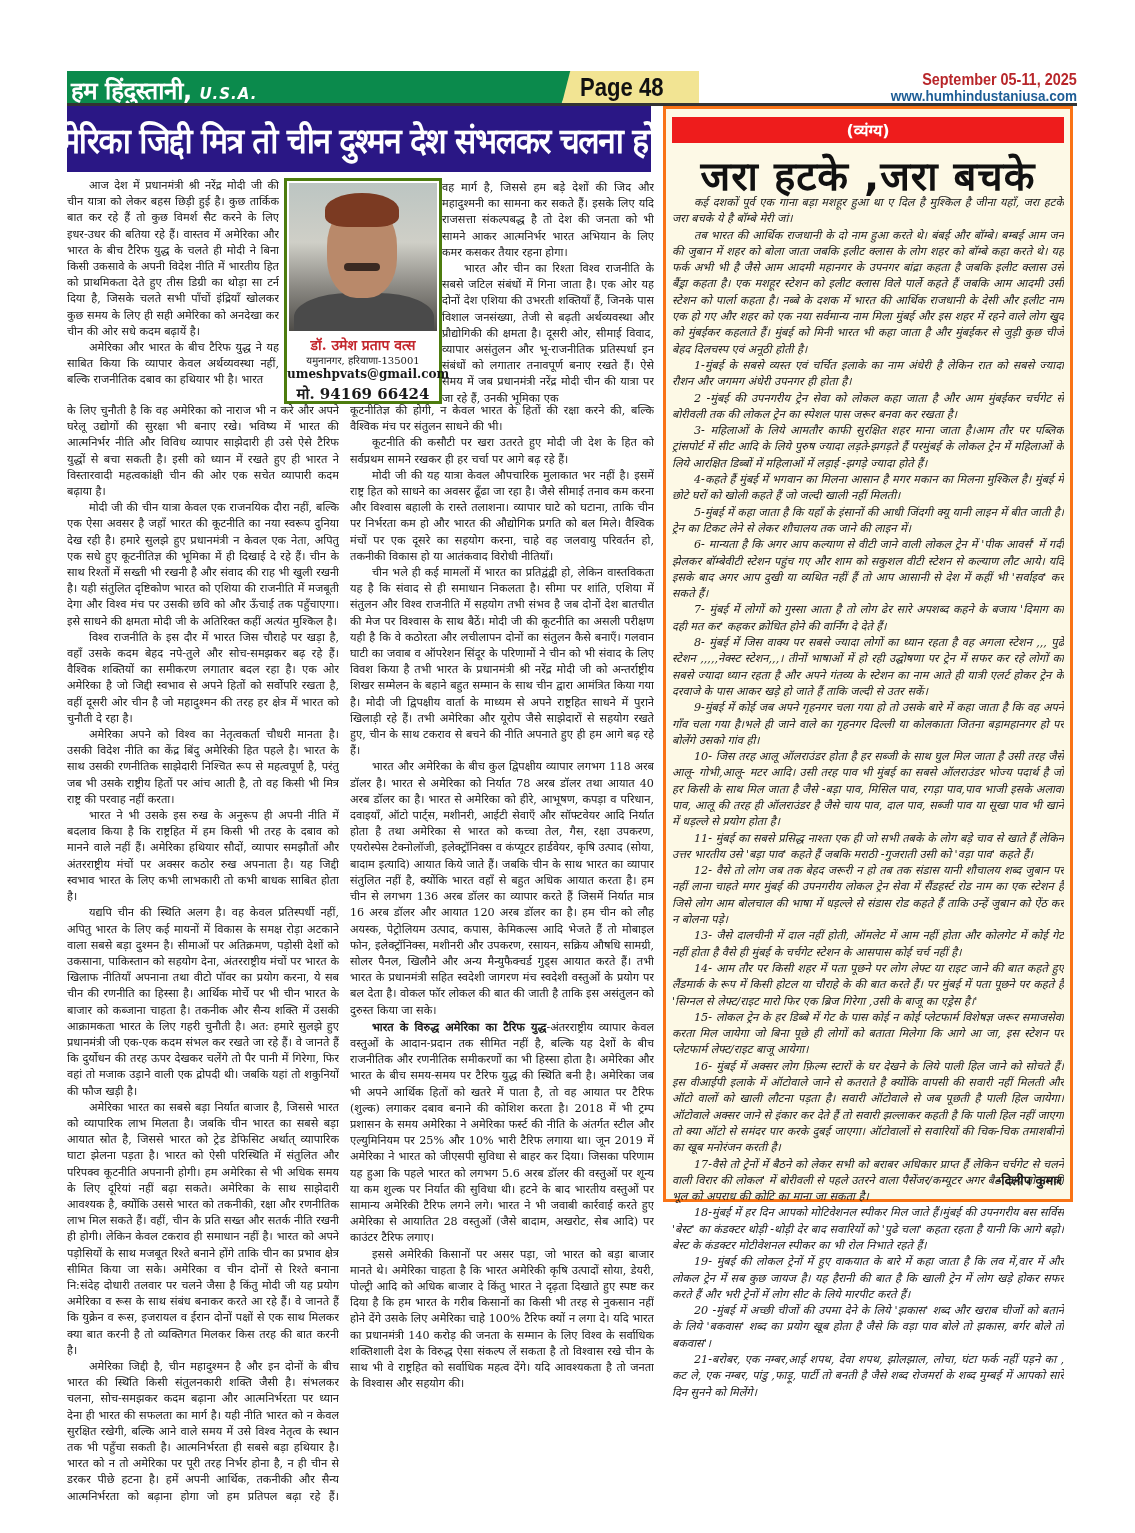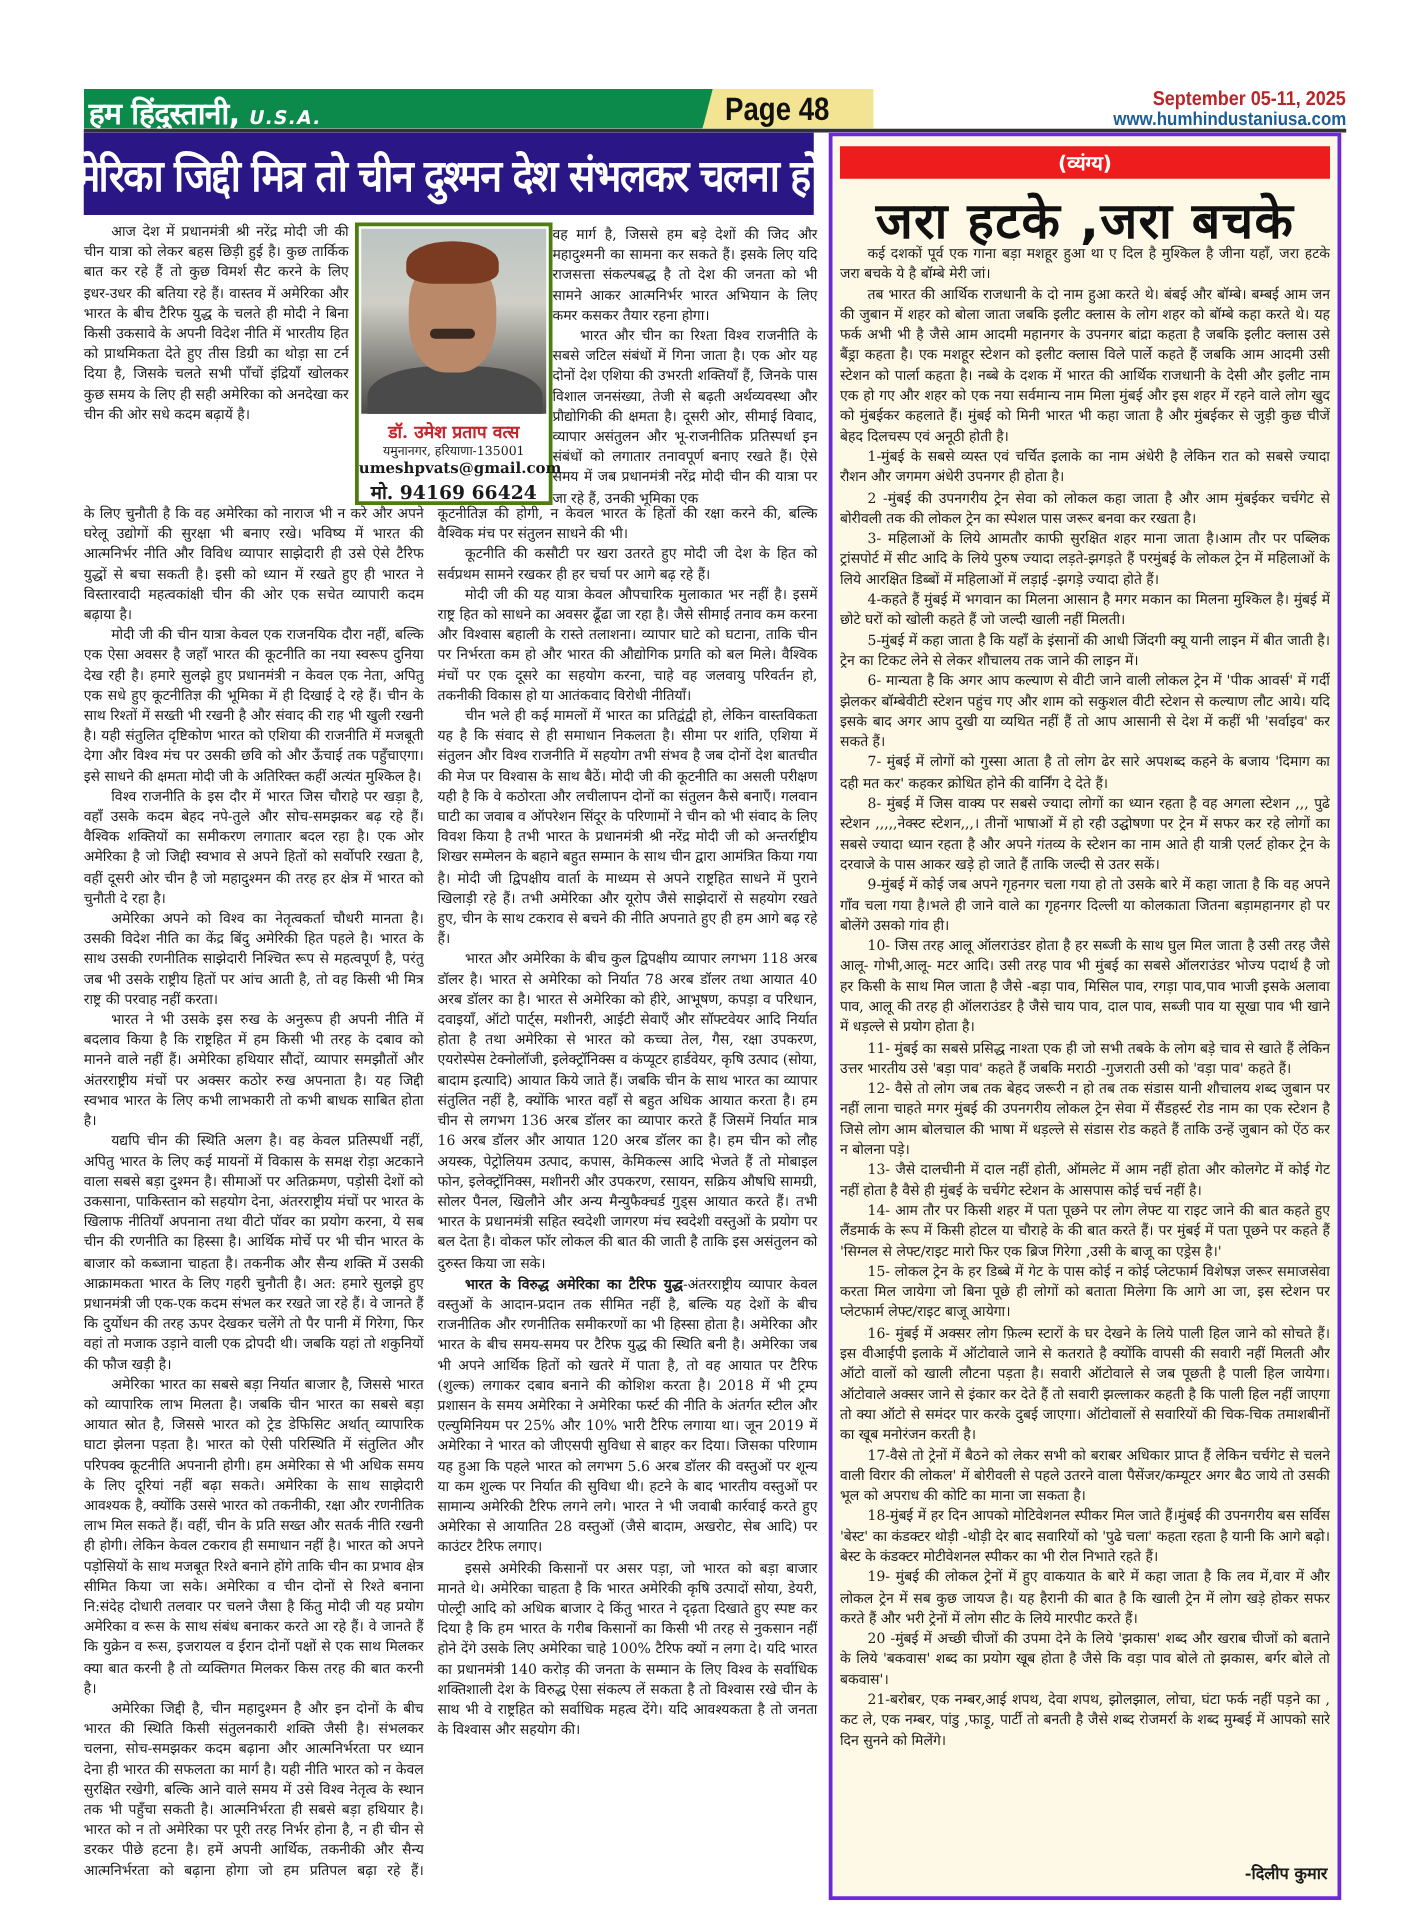--- a/index.html
+++ b/index.html
@@ -44,29 +44,29 @@
   .photo .face { position: absolute; left: 38px; top: 20px; width: 70px; height: 95px; border-radius: 45% 45% 42% 42%; background: #b9896a; }
   .photo .hair { position: absolute; left: 36px; top: 10px; width: 74px; height: 34px; border-radius: 50% 50% 30% 30%; background: #7b3a22; }
   .photo .body { position: absolute; left: 5px; top: 110px; width: 140px; height: 60px; border-radius: 40% 40% 0 0; background: #4a4a4a; }
   .photo .stache { position: absolute; left: 55px; top: 80px; width: 36px; height: 8px; border-radius: 5px; background: #3b2a22; }
   .cap-name { position: absolute; left: 0; top: 154px; width: 152px; text-align: center; color: #c3262c; font-weight: bold; font-size: 14px; }
   .cap-place { position: absolute; left: 0; top: 172px; width: 152px; text-align: center; font-size: 10px; }
   .cap-email { position: absolute; left: 0; top: 186px; width: 152px; text-align: left; font-size: 12px; font-weight: bold; }
   .cap-phone { position: absolute; left: 0; top: 202px; width: 152px; text-align: center; font-size: 15px; font-weight: bold; }
 
   
-  .satire { position: absolute; left: 663px; top: 106px; width: 410px; height: 1414px; background: #fdf9e6;
-            border: 3px solid #6d28d9; box-sizing: border-box; }
+  .satire { position: absolute; left: 663px; top: 106px; width: 410px; height: 1096px; background: #fdf9e6;
+            border: 3px solid #f97316; box-sizing: border-box; }
   .satire-tag { position: absolute; left: 6px; top: 8px; width: 392px; height: 26px; background: #ee1c1c;
                 color: #fff; font-family: "DejaVu Sans", sans-serif; font-weight: bold; font-size: 16px;
                 display: flex; align-items: center; justify-content: center; }
   .satire-title { position: absolute; left: 0; top: 38px; width: 404px; text-align: center; font-family: "DejaVu Sans", sans-serif;
                   font-weight: bold; font-size: 40px; color: #111; letter-spacing: 1px; white-space: nowrap; }
   .satire-body { position: absolute; left: 6px; top: 86px; width: 392px; height: 1270px; font-size: 11.2px; line-height: 16.3px;
-                 text-align: justify; overflow: hidden; }
+                 text-align: justify; overflow: hidden; font-style: italic; }
   .satire-body p { margin: 0; text-indent: 22px; }
   .satire-sign { position: absolute; right: 8px; bottom: 10px; font-weight: bold; font-size: 13px; }
 </style>
 </head>
 <body>
 
 <div class="masthead">
   <div class="mast-green"></div>
   <div class="mast-title">
     <span>हम हिंदुस्तानी,</span>
@@ -79,20 +79,21 @@
   <div class="mast-web">www.humhindustaniusa.com</div>
   <div class="mast-rule"></div>
 </div>
 
 <div class="headline">
   <span>अमेरिका जिद्दी मित्र तो चीन दुश्मन देश संभलकर चलना होगा</span>
 </div>
 
 <div class="col col-a1">
   <p>आज देश में प्रधानमंत्री श्री नरेंद्र मोदी जी की चीन यात्रा को लेकर बहस छिड़ी हुई है। कुछ तार्किक बात कर रहे हैं तो कुछ विमर्श सैट करने के लिए इधर-उधर की बतिया रहे हैं। वास्तव में अमेरिका और भारत के बीच टैरिफ युद्ध के चलते ही मोदी ने बिना किसी उकसावे के अपनी विदेश नीति में भारतीय हित को प्राथमिकता देते हुए तीस डिग्री का थोड़ा सा टर्न दिया है, जिसके चलते सभी पाँचों इंद्रियाँ खोलकर कुछ समय के लिए ही सही अमेरिका को अनदेखा कर चीन की ओर सधे कदम बढ़ायें है।</p>
+  <p>अमेरिका और भारत के बीच टैरिफ युद्ध ने यह साबित किया कि व्यापार केवल अर्थव्यवस्था नहीं, बल्कि राजनीतिक दबाव का हथियार भी है। भारत</p>
 </div>
 
 <div class="photo-box">
   <div class="photo">
     <div class="body"></div>
       <div class="face"></div>
       <div class="hair"></div>
       <div class="stache"></div>
   </div>
   <div class="cap-name">डॉ. उमेश प्रताप वत्स</div>

